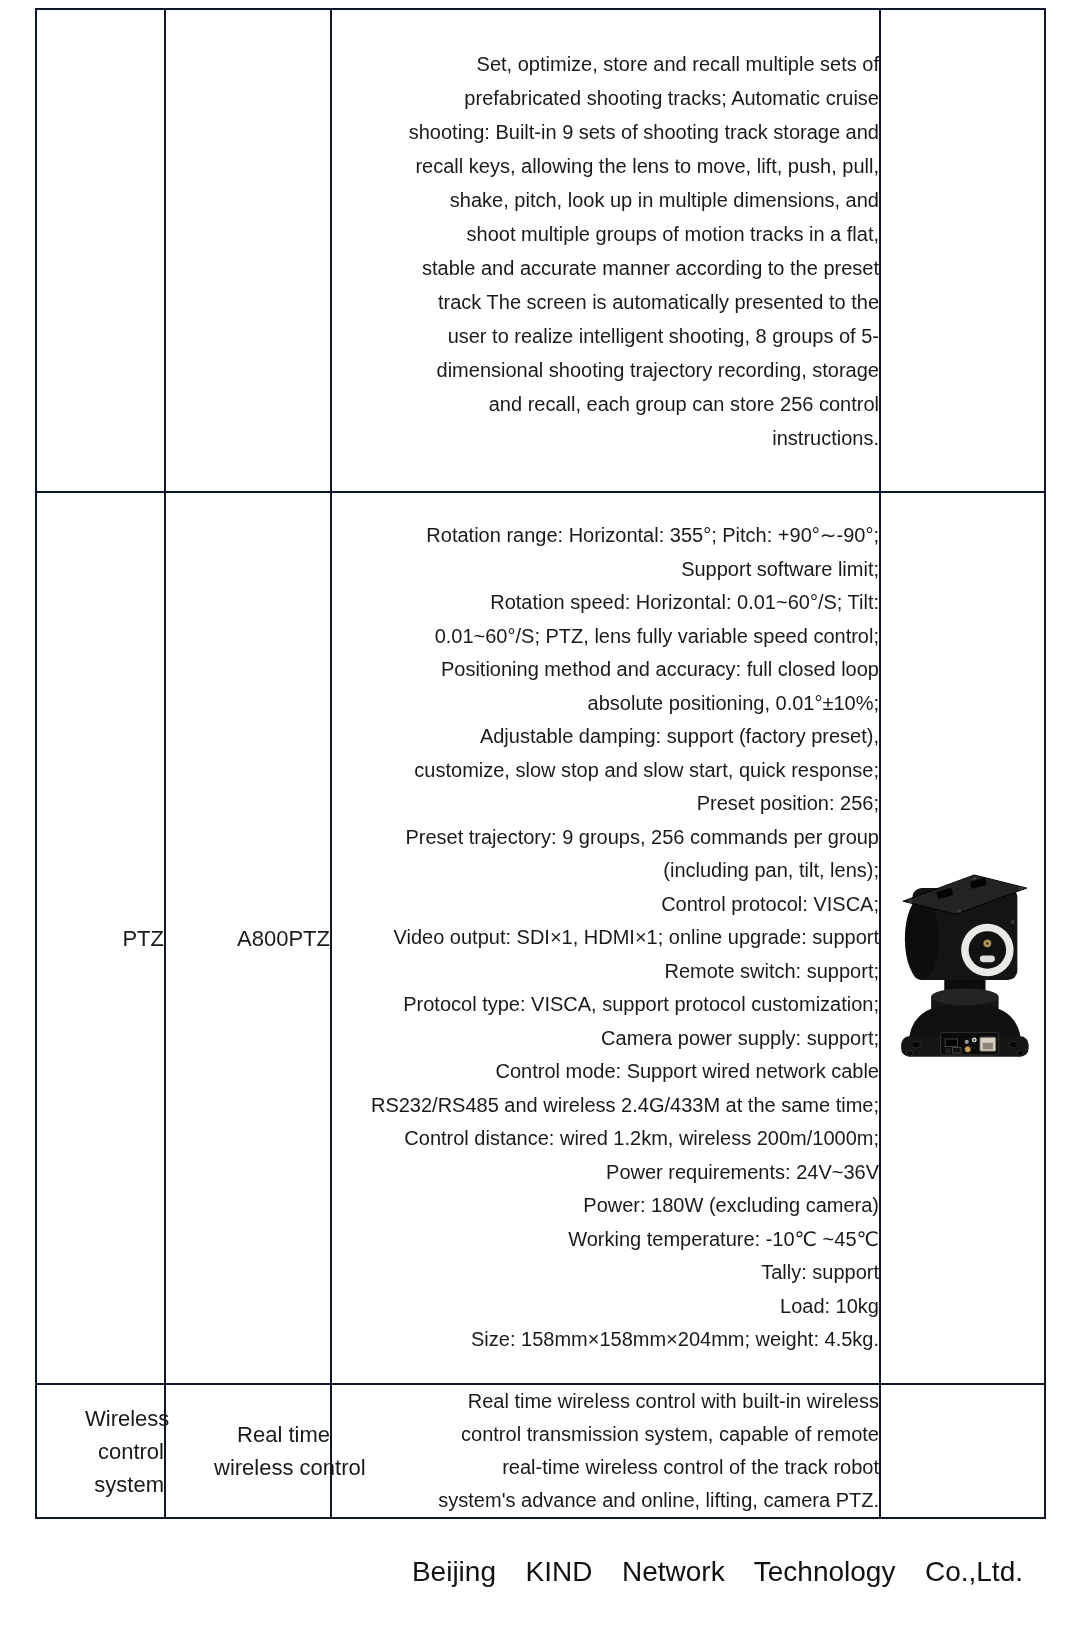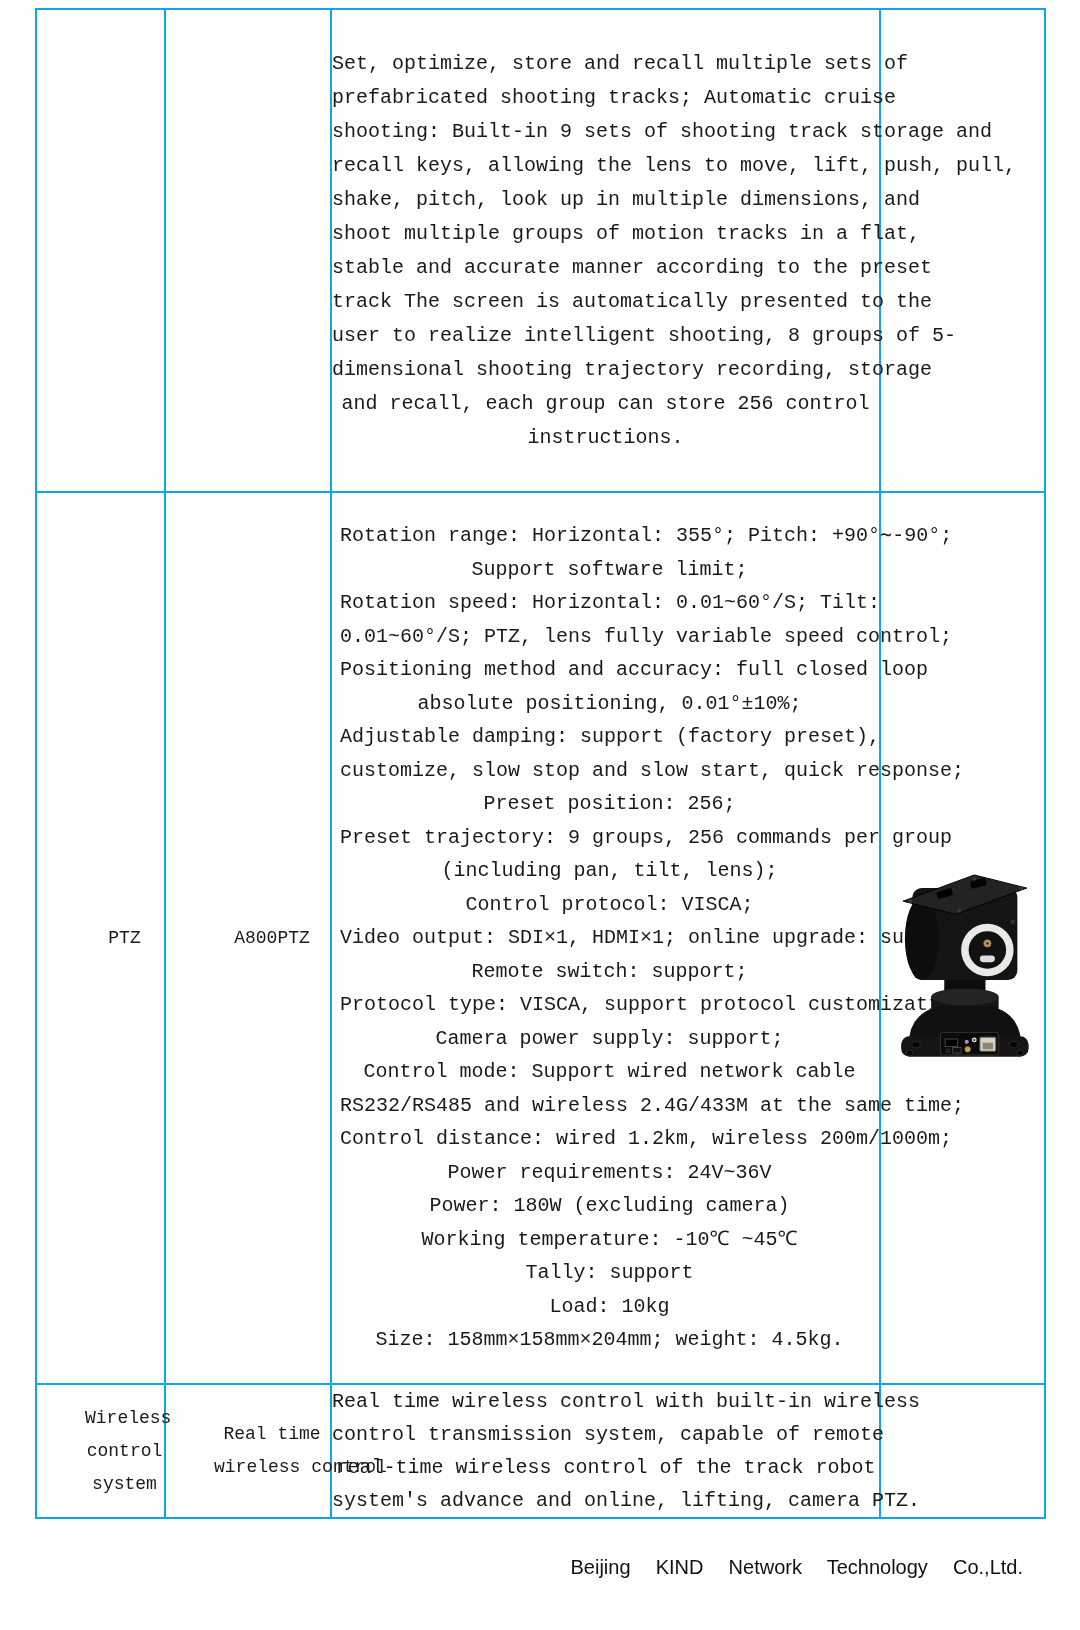--- a/index.html
+++ b/index.html
@@ -11,55 +11,54 @@
     color:#1a1a1a;
     overflow:hidden;
   }
   table.spec-table{
     position:absolute;left:35px;top:8px;
     width:1009px;
     border-collapse:collapse;
     table-layout:fixed;
   }
   table.spec-table td{
-    border:2px solid #0ea5e9;
+    border:2px solid #0f172a;
     padding:0;
-    text-align:center;
+    text-align:right;
     vertical-align:middle;
     overflow:visible;
-    font-family:Liberation Mono, monospace;
   }
   col.c1{width:129px;}
   col.c2{width:166px;}
   col.c3{width:549px;}
   col.c4{width:165px;}
   tr.r1{height:483px;}
   tr.r2{height:892px;}
   tr.r3{height:114px;}
   .cellText{
     white-space:pre;
-    font-size:18px;
+    font-size:22px;
     line-height:33px;
     padding-left:48px;
   }
   .desc{
     white-space:pre;
     font-size:20px;
   }
   .lh34{line-height:34px;}
   .lh335{line-height:33.5px;padding-left:8px;}
   .lh33{line-height:33px;}
   .photoWrap{
     display:flex;align-items:center;justify-content:center;
     transform:translateY(26px);
   }
   .footer{
     position:absolute;
     top:1556px;right:57px;
-    font-size:20px;
+    font-size:28px;
     word-spacing:7px;
     white-space:pre;
     color:#111;
   }
 </style>
 </head>
 <body>
 
 <div class="page">
 

